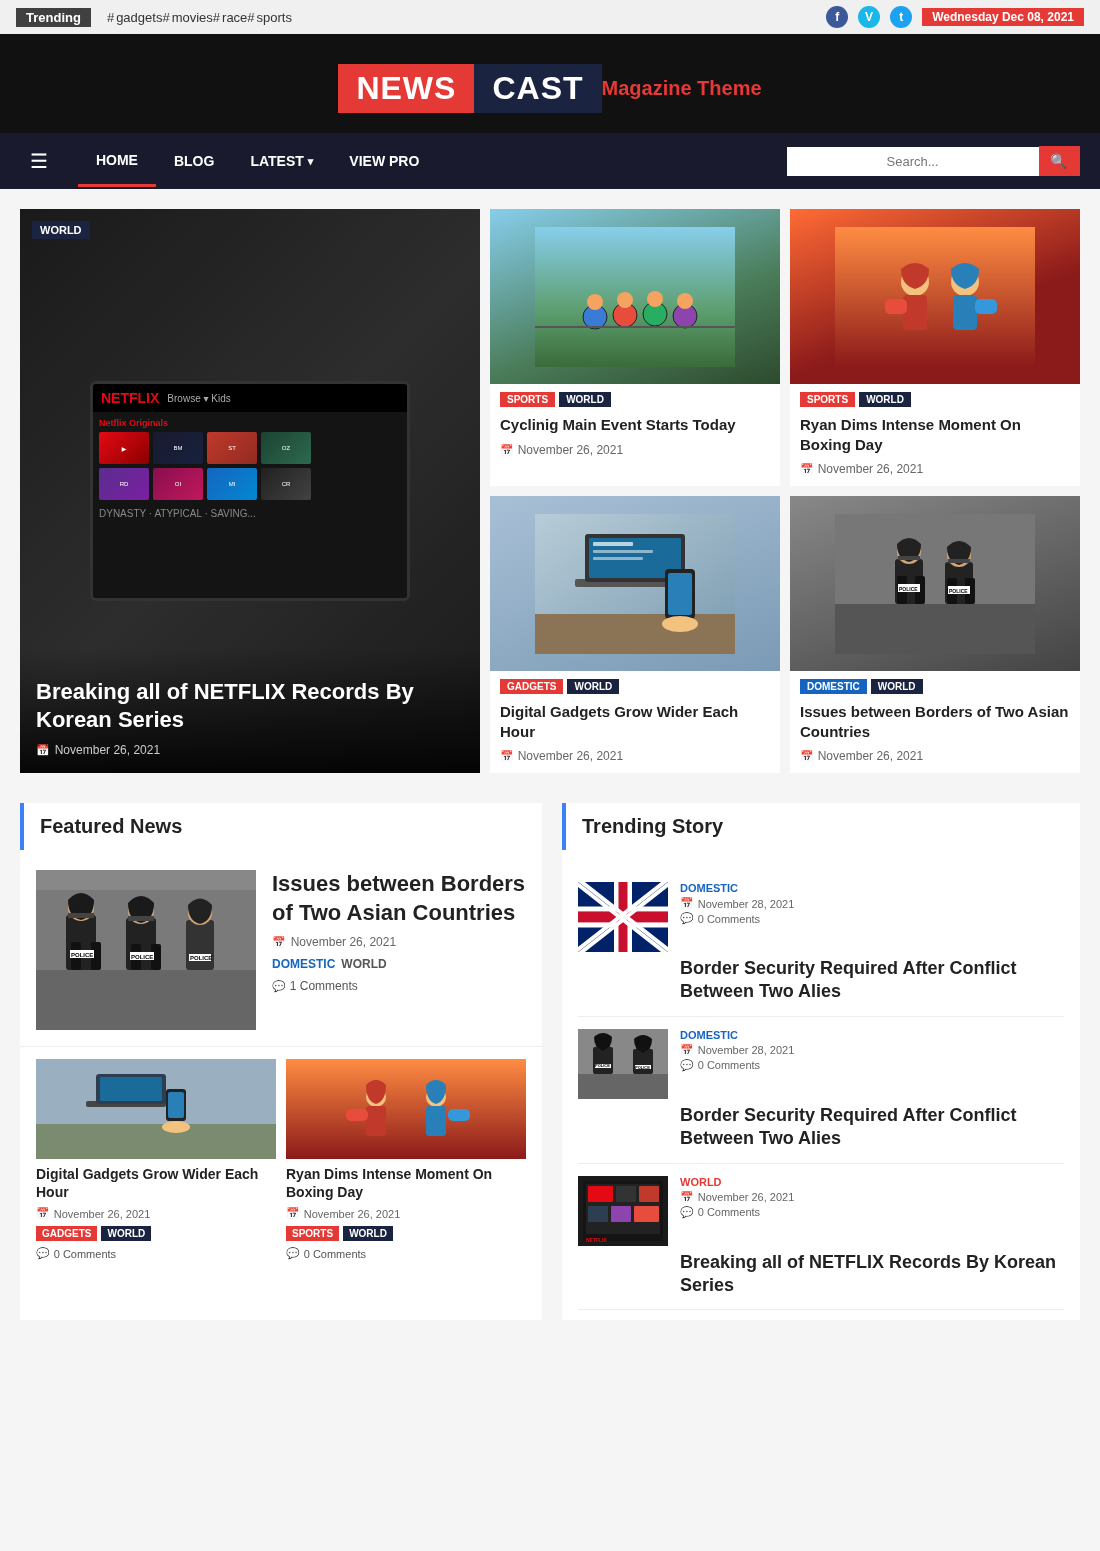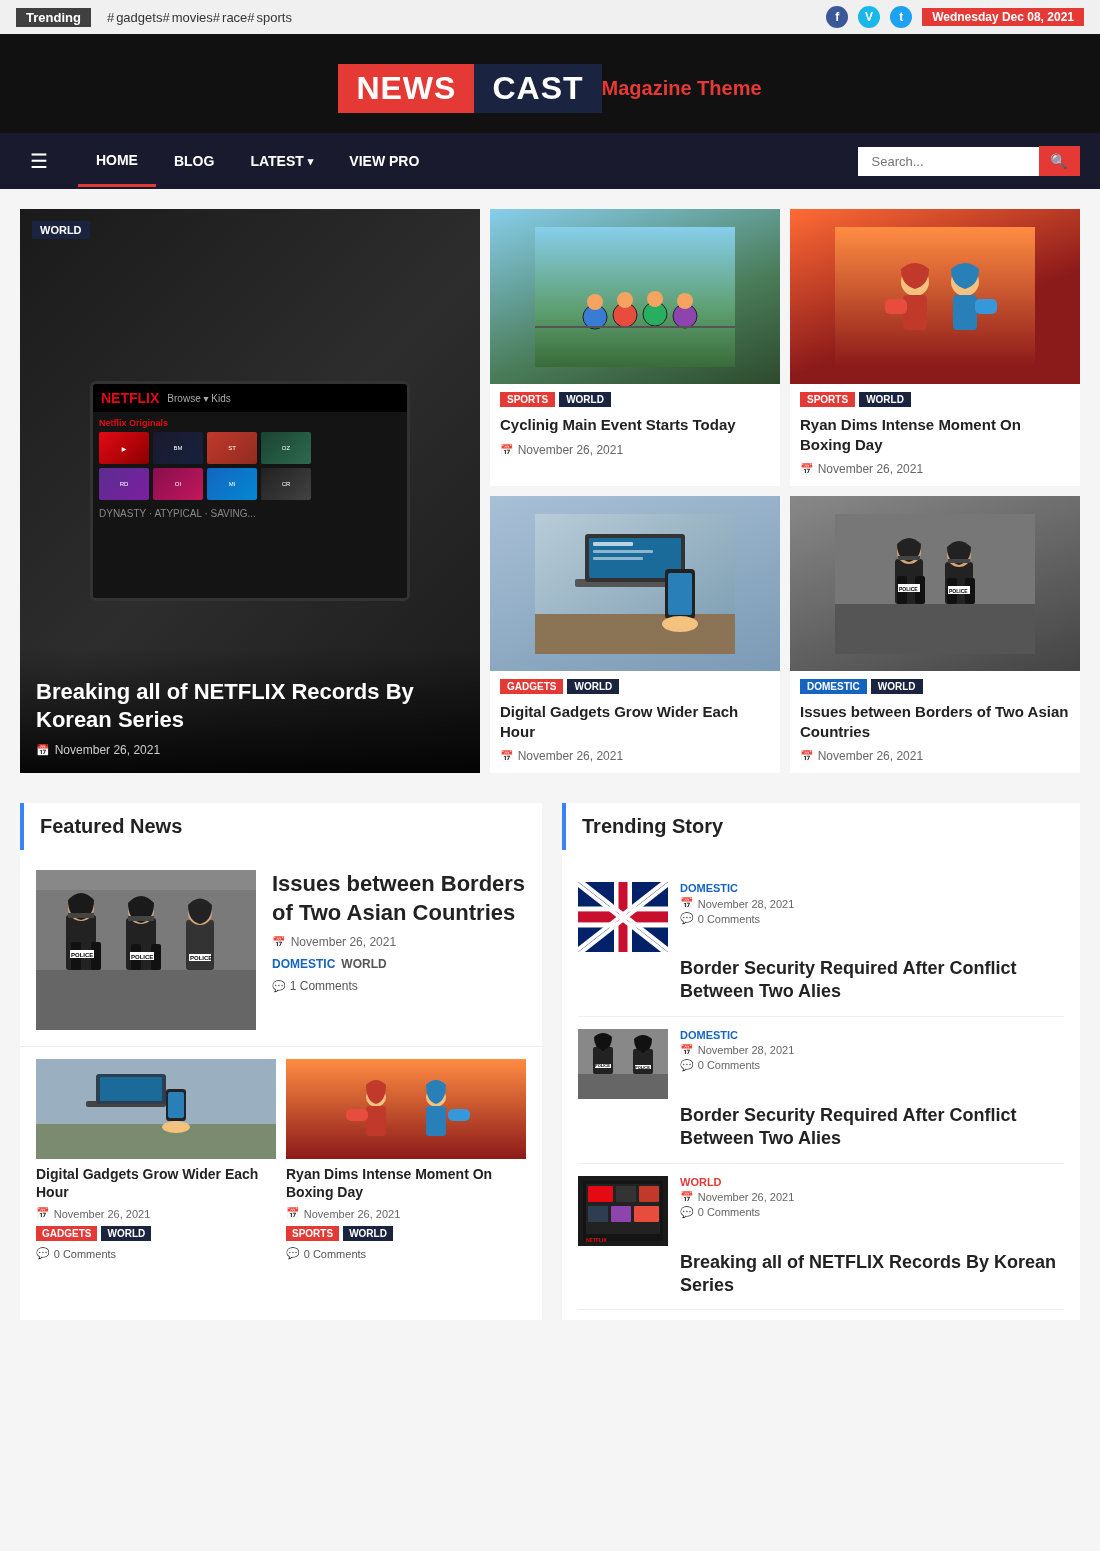--- a/index.html
+++ b/index.html
@@ -26,21 +26,21 @@
     .logo-subtitle { color: #ccc; font-size: 20px; margin-top: 0; }
     .logo-subtitle span { color: #e53935; font-weight: bold; }
 
     
     .nav-bar { background: #1a1a2e; display: flex; align-items: center; padding: 0 20px; gap: 0; }
     .hamburger { color: #fff; font-size: 20px; margin-right: 20px; cursor: pointer; padding: 16px 10px; }
     .nav-links { display: flex; gap: 0; }
     .nav-link { color: #fff; text-decoration: none; padding: 16px 18px; font-size: 14px; font-weight: bold; cursor: pointer; display: flex; align-items: center; gap: 4px; }
     .nav-link.active { border-bottom: 3px solid #e53935; }
     .nav-search { margin-left: auto; display: flex; align-items: center; }
-    .nav-search input { padding: 7px 14px; font-size: 13px; border: none; width: 181px; }
+    .nav-search input { padding: 7px 14px; font-size: 13px; border: none; width: 252px; text-align: center; }
     .nav-search button { padding: 7px 12px; background: #e53935; border: none; color: #fff; cursor: pointer; font-size: 14px; }
 
     
     .main { padding: 20px; }
 
     
     .hero-grid { display: grid; grid-template-columns: 460px 1fr 1fr; grid-template-rows: auto auto; gap: 10px; margin-bottom: 30px; }
     .hero-large { grid-row: 1 / 3; position: relative; overflow: hidden; }
     .hero-img { width: 100%; height: 530px; background: #444; display: flex; align-items: center; justify-content: center; overflow: hidden; }
     .netflix-screen { background: #1a1a1a; width: 100%; height: 100%; position: relative; display: flex; align-items: center; justify-content: center; }

